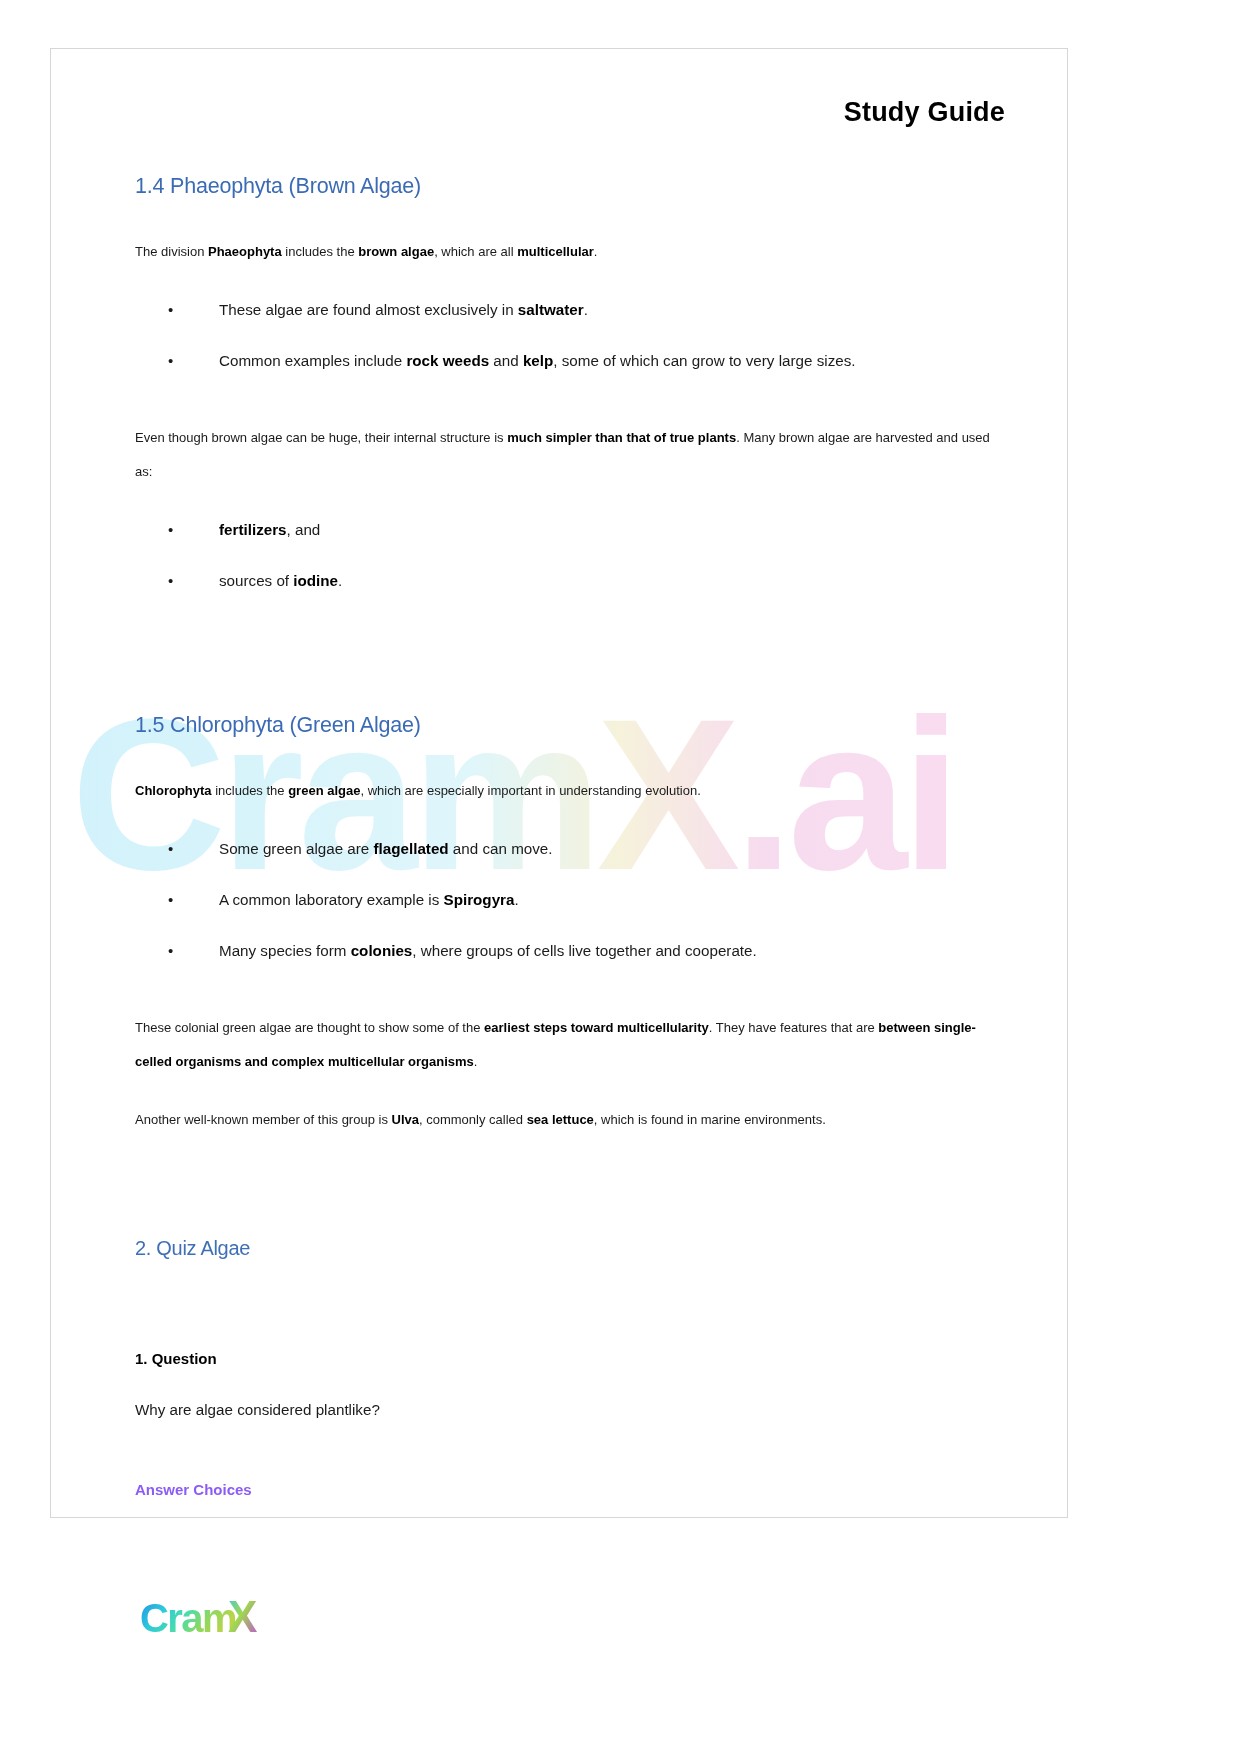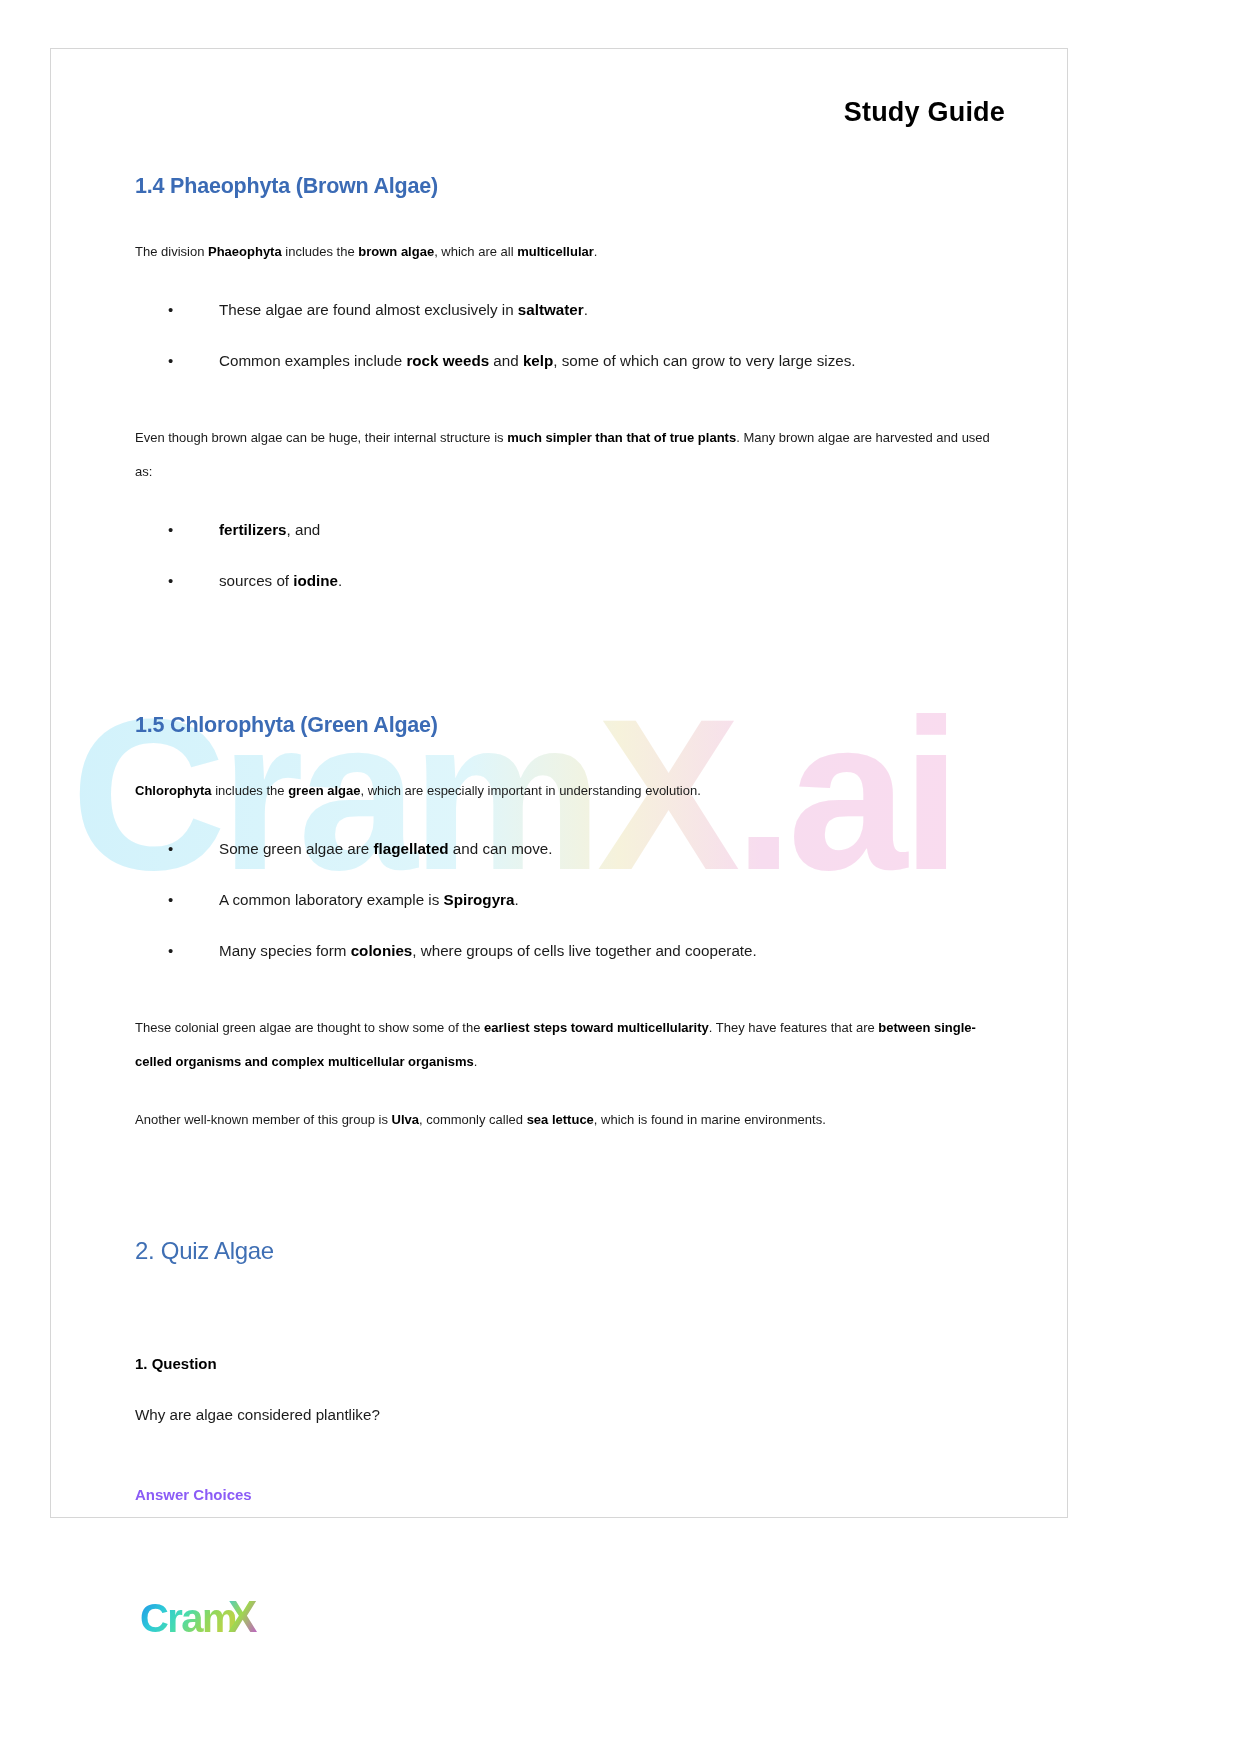--- a/index.html
+++ b/index.html
@@ -49,28 +49,28 @@
     font-weight: bold;
     color: #000000;
     letter-spacing: 0.2px;
     margin: 10px 0 46px 0;
     font-family: "Liberation Sans", sans-serif;
   }
 
   
   h2.sec-h2 {
     font-size: 21.5px;
-    font-weight: bold;
+    font-weight: normal;
     color: #3b6bb5;
     margin: 0 0 36px 0;
     letter-spacing: -0.2px;
     font-family: "Liberation Sans", sans-serif;
   }
   h1.sec-h1 {
-    font-size: 24px;
+    font-size: 20px;
     font-weight: normal;
     color: #3f6fb4;
     margin: 0 0 48px 0;
     letter-spacing: -0.3px;
     font-family: "Liberation Sans", sans-serif;
   }
   .spacer-lg { height: 76px; }
   .spacer-xl { height: 92px; }
   .spacer-md { height: 34px; }
   .spacer-sm { height: 20px; }

